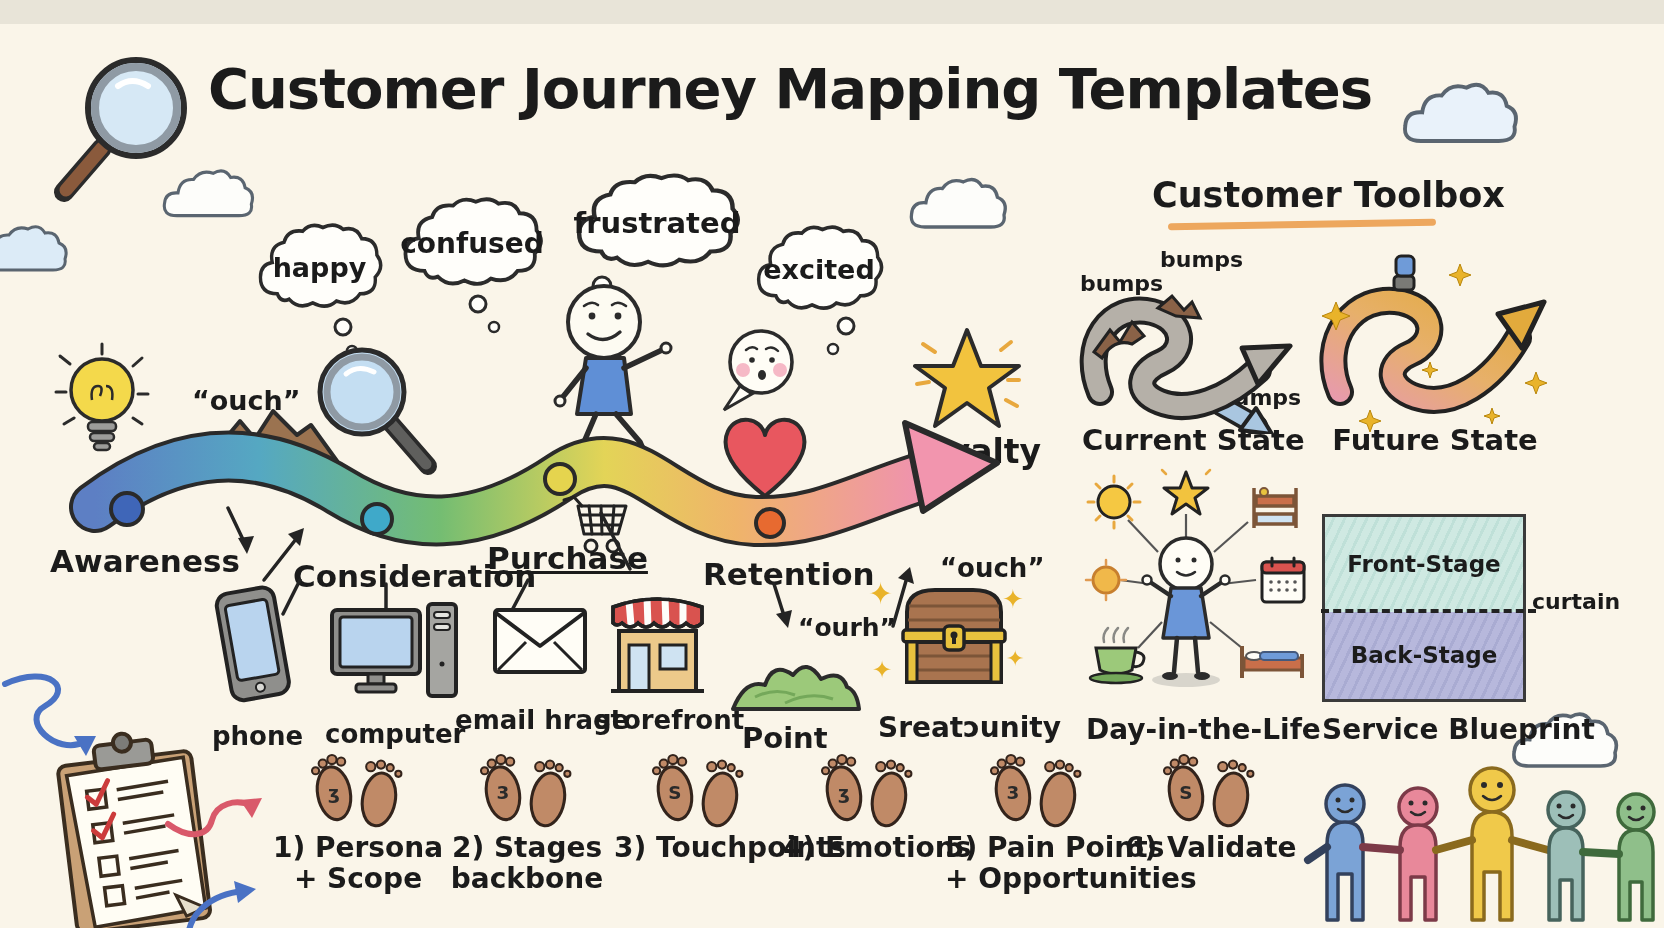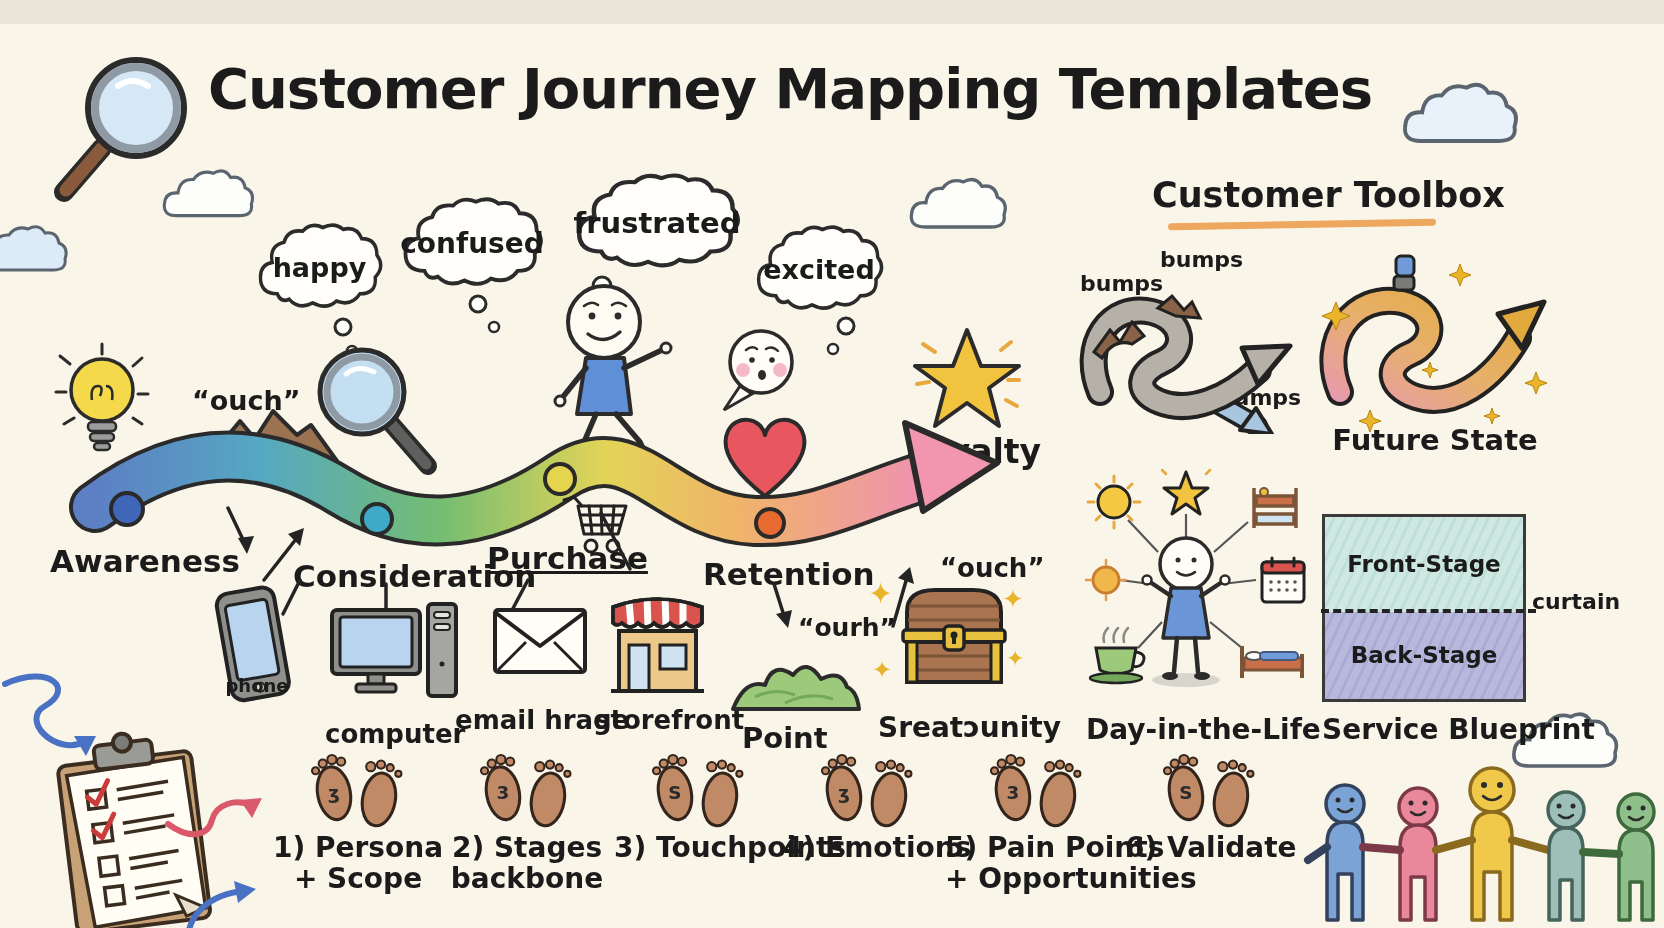--- a/index.html
+++ b/index.html
@@ -210,21 +210,21 @@
         <polygon points="910,543 898,554 914,560" fill="#242424" stroke="none"></polygon>
       <path d="M300,556 L283,590"></path>
     </g>
   </svg>
 
   <svg class="abs" style="left:212px;top:560px;transform:rotate(-10deg);" width="80" height="122" viewBox="0 0 80 122">
     <rect x="12" y="6" width="58" height="108" rx="12" fill="#8f8f8c" stroke="#222" stroke-width="4"></rect>
     <rect x="20" y="18" width="42" height="76" rx="4" fill="#b9d4ee" stroke="#222" stroke-width="3"></rect>
     <circle cx="41" cy="104" r="4.5" fill="#d8d8d4" stroke="#222" stroke-width="2"></circle>
   </svg>
-  <div class="abs lbl" style="left:212px;top:652px;width:90px;text-align:center;font-size:18px;">phone</div>
+  <div class="abs lbl" style="left:212px;top:698px;width:90px;text-align:center;font-size:26px;">phone</div>
 
   <svg class="abs" style="left:328px;top:578px;" width="132" height="110" viewBox="0 0 132 110">
     <rect x="4" y="8" width="88" height="64" rx="5" fill="#8f8f8c" stroke="#222" stroke-width="4"></rect>
     <rect x="12" y="15" width="72" height="50" rx="3" fill="#b9d4ee" stroke="#222" stroke-width="3"></rect>
     <rect x="40" y="72" width="16" height="10" fill="#8f8f8c" stroke="#222" stroke-width="3"></rect>
     <rect x="28" y="82" width="40" height="8" rx="3" fill="#8f8f8c" stroke="#222" stroke-width="3"></rect>
     <rect x="100" y="2" width="28" height="92" rx="4" fill="#a5a5a1" stroke="#222" stroke-width="4"></rect>
     <rect x="106" y="10" width="16" height="6" rx="3" fill="#e5e5e0" stroke="#222" stroke-width="2"></rect>
     <rect x="106" y="22" width="16" height="6" rx="3" fill="#e5e5e0" stroke="#222" stroke-width="2"></rect>
     <circle cx="114" cy="62" r="2.5" fill="#222"></circle>
@@ -285,20 +285,21 @@
   <svg class="abs" style="left:1072px;top:250px;" width="235" height="160" viewBox="0 0 235 160">
     <path d="M150,132 L185,152" stroke="#222" stroke-width="22" fill="none" stroke-linecap="round"></path>
     <path d="M150,132 L182,150" stroke="#a9c6e0" stroke-width="15" fill="none" stroke-linecap="round"></path>
     <polygon points="200,160 168,156 184,134" fill="#a9c6e0" stroke="#222" stroke-width="4" stroke-linejoin="round"></polygon>
     <path d="M28,118 C8,70 38,28 80,38 C112,46 116,76 90,88 C66,98 62,118 88,128 C118,140 156,124 186,96" fill="none" stroke="#222" stroke-width="28" stroke-linecap="round"></path>
     <path d="M28,118 C8,70 38,28 80,38 C112,46 116,76 90,88 C66,98 62,118 88,128 C118,140 156,124 186,96" fill="none" stroke="#b5b0a8" stroke-width="20" stroke-linecap="round"></path>
     <polygon points="218,72 170,74 186,110" fill="#b5b0a8" stroke="#222" stroke-width="5" stroke-linejoin="round"></polygon>
     <path d="M22,78 L38,56 L48,68 L60,48 L72,62 L60,70 Q42,64 30,84 Z" fill="#8a6247" stroke="#222" stroke-width="3"></path>
     <path d="M86,34 L100,22 L112,36 L120,28 L128,44 L104,42 Z" fill="#8a6247" stroke="#222" stroke-width="3"></path>
   </svg>
+  <div class="abs lbl ctr" style="left:1082px;top:400px;width:210px;font-size:29px;">Current State</div>
 
   <svg class="abs" style="left:1310px;top:218px;" width="250" height="195" viewBox="0 0 250 195">
     <defs>
       <linearGradient id="fg" x1="0" y1="1" x2="1" y2="0">
         <stop offset="0" stop-color="#e79aae"></stop>
           <stop offset="0.5" stop-color="#e7b06a"></stop>
           <stop offset="1" stop-color="#e2aa3c"></stop>
       </linearGradient>
     </defs>
     <path d="M30,150 C8,98 44,50 92,60 C126,68 128,100 100,112 C76,122 76,145 106,155 C142,167 182,140 208,96" fill="none" stroke="#222" stroke-width="28" stroke-linecap="round"></path>

